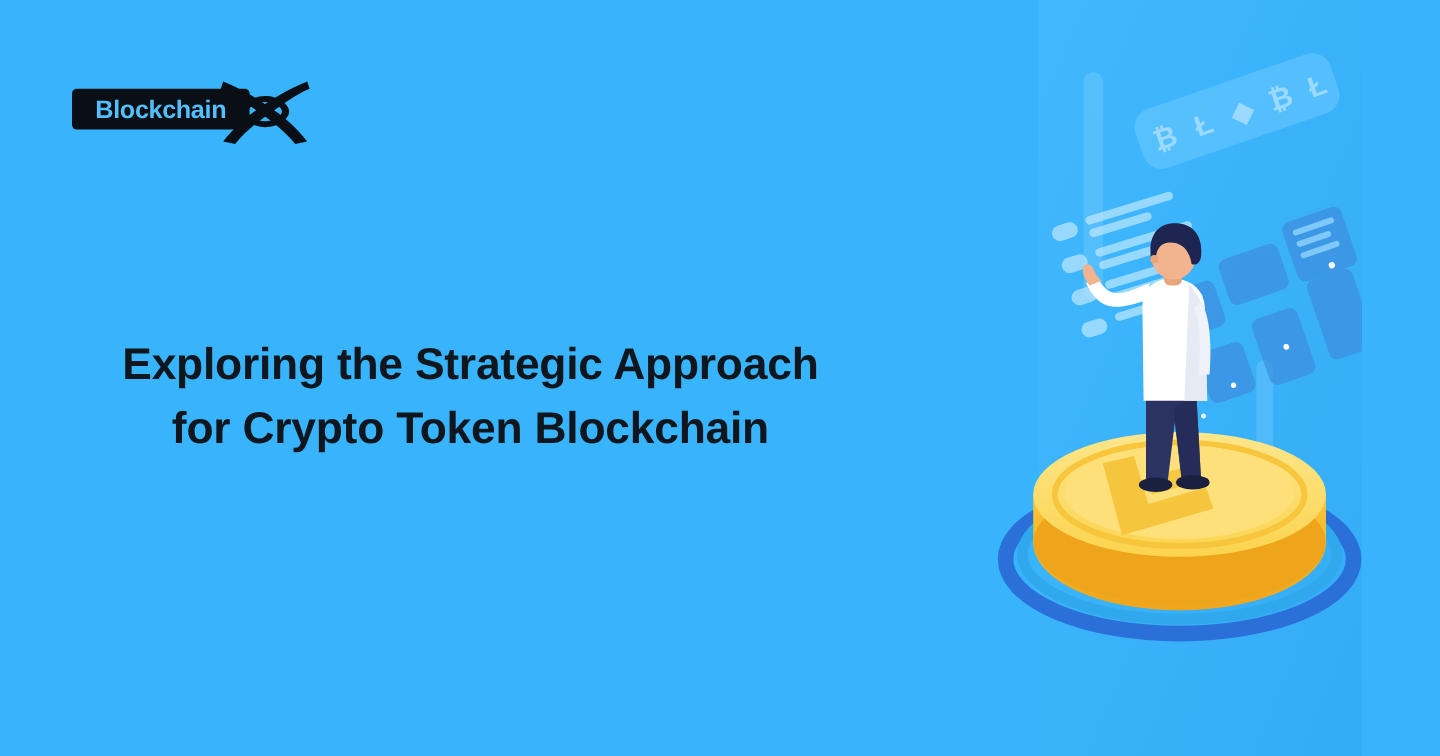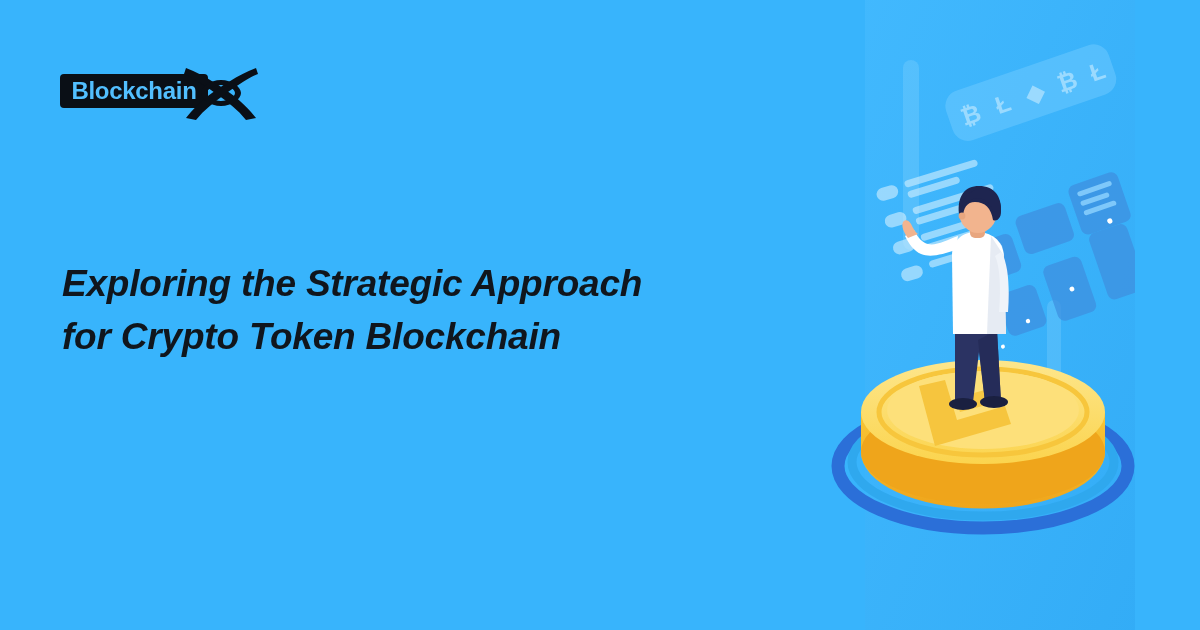--- a/index.html
+++ b/index.html
@@ -24,42 +24,42 @@
   }
   .logo-plate {
     position:absolute; left:0; top:12px;
     width:148px; height:34px;
     background:#0A0F16;
     border-radius:4px;
     display:flex; align-items:center; justify-content:center;
   }
   .logo-word {
     color:#52BFFF;
-    font-size:24px;
+    font-size:21px;
     font-weight:bold;
     letter-spacing:-0.3px;
     line-height:1;
     white-space:nowrap;
   }
   .logo-x {
     position:absolute; left:120px; top:0;
     width:82px; height:62px;
   }
 
   
   .headline {
     position:absolute;
-    left:62px; top:258px;
+    left:62px; top:278px;
     width:660px;
+    text-align:center;
     color:#10161D;
     font-size:37px;
     font-weight:bold;
     line-height:1.42;
     letter-spacing:-0.2px;
-    font-style:italic;
   }
   .headline .ln { display:block; white-space:nowrap; }
 
   
   .illus {
     position:absolute;
     left:815px; top:0;
     width:320px; height:630px;
   }
   .illus svg { display:block; width:320px; height:630px; }

